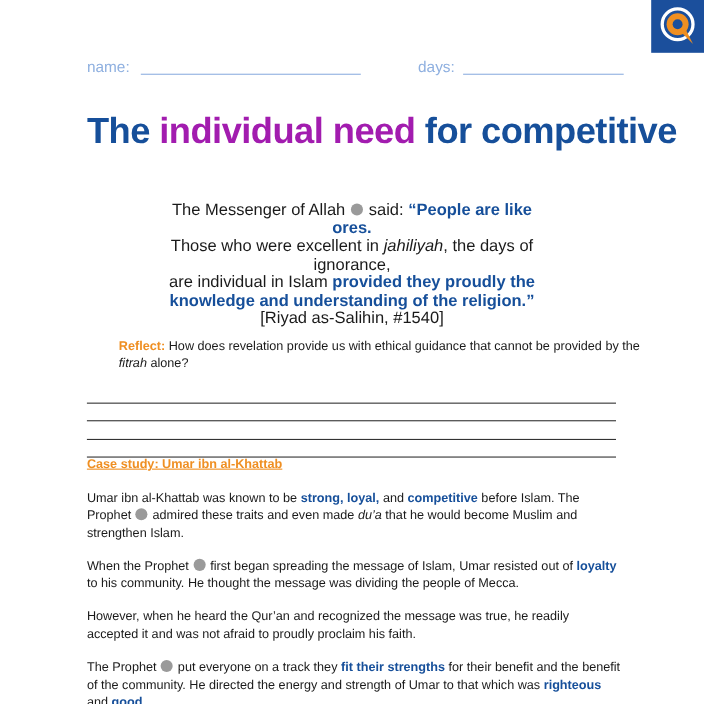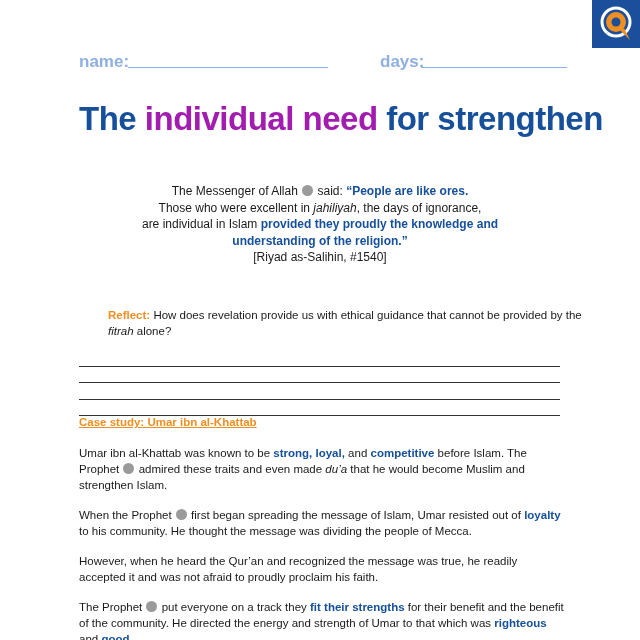--- a/index.html
+++ b/index.html
@@ -9,33 +9,33 @@
     font-family: "Liberation Sans", "DejaVu Sans", sans-serif;
     color: #1a1a1a;
   }
   .logo {
     position: absolute; right: 0; top: 0; width: 48px; height: 48px;
     background: #1b4f9c;
   }
   .logo svg { position: absolute; left: 8px; top: 6px; }
   .hdr {
     position: absolute; top: 52px; left: 79px; width: 490px; height: 20px;
-    font-weight: bold; font-size: 17px; color: #8fb0e0; text-align: right;
+    font-weight: normal; font-size: 14px; color: #8fb0e0; text-align: right;
   }
   .hdr .lbl { position: absolute; top: 0; }
   .hdr .line { position: absolute; top: 15px; border-bottom: 1.2px solid #8fb0e0; height: 0; }
   .title {
     position: absolute; top: 100px; left: 79px; width: 540px;
     font-size: 33px; font-weight: bold; color: #164f9a; letter-spacing: -0.5px;
     white-space: nowrap;
   }
   .title .hl { color: #a21caf; }
   .quote {
     position: absolute; top: 183px; left: 140px; width: 360px;
-    text-align: center; font-size: 12px; line-height: 16.5px;
+    text-align: center; font-size: 15px; line-height: 16.5px;
   }
   .blue { color: #164f9a; font-weight: bold; }
   .orange { color: #ef8f22; font-weight: bold; }
   .saw {
     display: inline-block; width: 11px; height: 11px; border-radius: 50%;
     background: #9a9a9a; vertical-align: -1px; margin: 0 1px;
   }
   .reflect {
     position: absolute; top: 307px; left: 79px; width: 485px;
     font-size: 11.5px; line-height: 16px; margin-left: 29px;
@@ -57,21 +57,21 @@
   </svg>
 </div>
 
 <div class="hdr">
   <span class="lbl" style="left:0">name:</span>
   <span class="line" style="left:49px;width:200px"></span>
   <span class="lbl" style="left:301px">days:</span>
   <span class="line" style="left:342px;width:146px"></span>
 </div>
 
-<div class="title"><span>The </span><span class="hl">individual need</span><span> for strengthen</span></div>
+<div class="title"><span>The </span><span class="hl">individual need</span><span> for competitive</span></div>
 
 <div class="quote">
   <span>The Messenger of Allah</span> <span class="saw"></span><span> said: </span><span class="blue">“People are like ores.</span><br>
   <span>Those who were excellent in </span><i>jahiliyah</i><span>, the days of ignorance,</span><br>
   <span>are individual in Islam </span><span class="blue">provided they proudly the knowledge and understanding of the religion.”</span><br>
   <span>[Riyad as-Salihin, #1540]</span>
 </div>
 
 <div class="reflect">
   <span class="orange">Reflect:</span><span> How does revelation provide us with ethical guidance that cannot be provided by the </span><i>fitrah</i><span> alone?</span>

